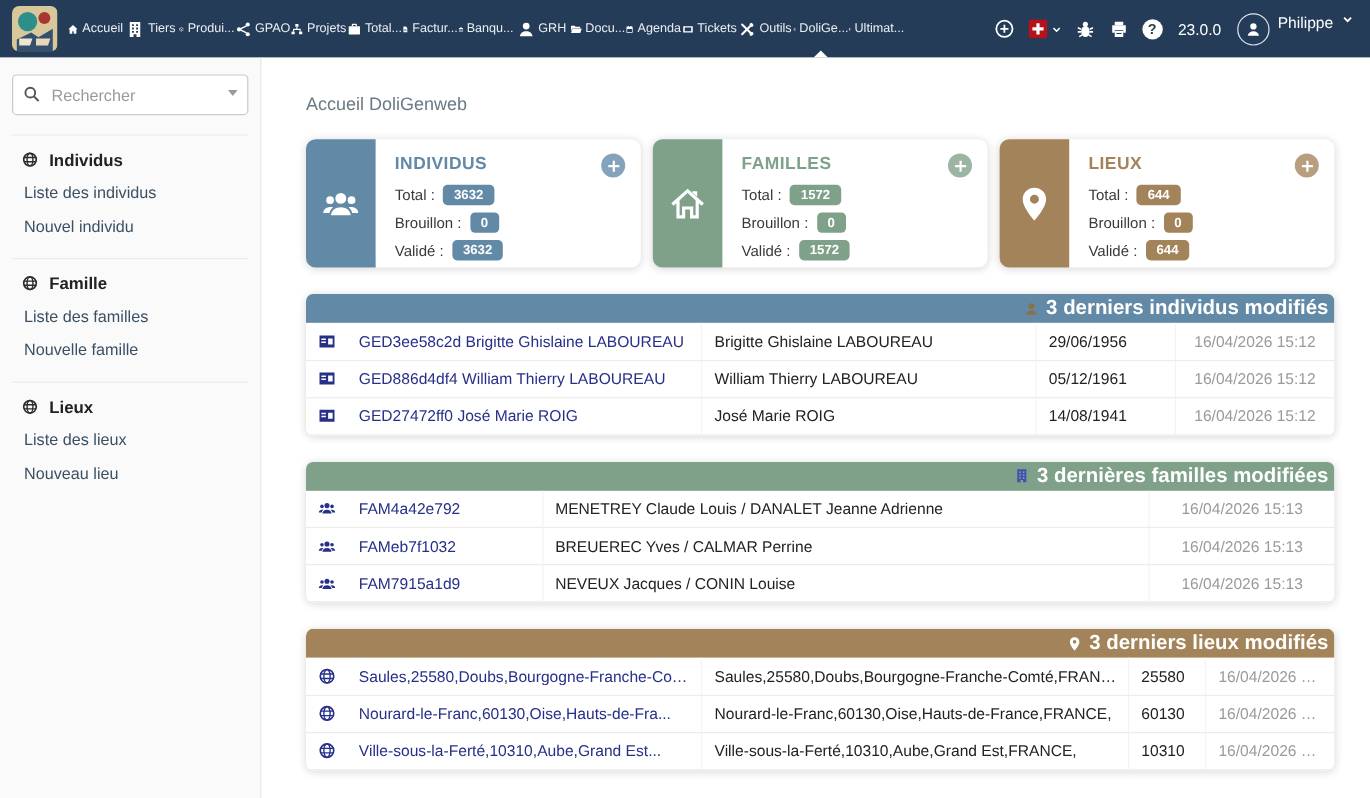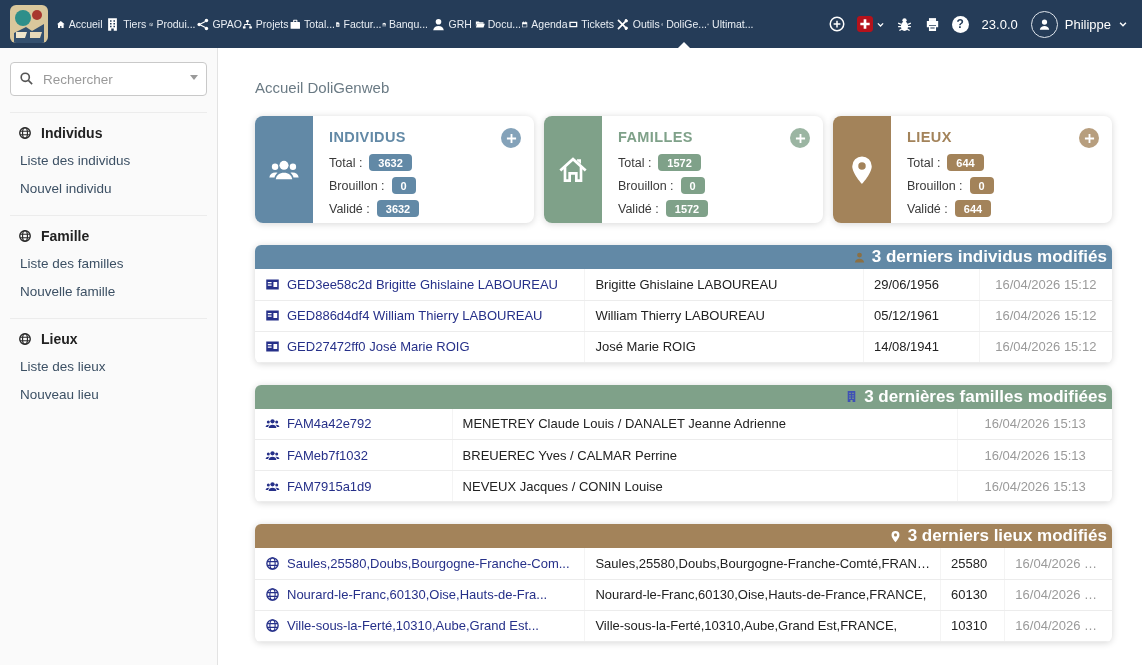--- a/index.html
+++ b/index.html
@@ -18,21 +18,21 @@
   .nav-item .ni svg{width:100%;height:100%}
   .caret-up{position:absolute;bottom:0;left:50%;margin-left:-6px;width:0;height:0;
             border-left:6px solid transparent;border-right:6px solid transparent;border-bottom:6px solid #fff}
   .nav-right{margin-left:auto;display:flex;align-items:center;gap:11px;padding-right:14px;font-size:13px}
   .nr-ico{color:#fff;cursor:pointer;display:flex;align-items:center}
   .flag-group{display:flex;align-items:center;gap:3px;cursor:pointer}
   .flag{width:16px;height:16px;border-radius:3px;overflow:hidden}
   .help-disc{width:17px;height:17px;border-radius:50%;background:#fff;color:#253c58;
              font-weight:bold;font-size:12px;display:flex;align-items:center;justify-content:center;cursor:pointer}
   .version{color:#fff;margin:0 2px}
-  .user-group{display:flex;align-items:center;gap:7px;cursor:pointer}
+  .user-group{display:flex;align-items:flex-start;gap:7px;cursor:pointer}
   .avatar{width:27px;height:27px;border-radius:50%;border:1.5px solid #dfe5ec;display:flex;
           align-items:center;justify-content:center;color:#fff}
   .avatar svg{width:15px;height:15px}
 
   
   .layout{display:flex;height:617px}
   .sidebar{width:218px;flex:none;background:#fafafa;border-right:1px solid #e3e3e3;padding:14px 10px 0}
   .search-wrap{position:relative;margin-bottom:16px}
   .search-input{width:100%;height:34px;border:1px solid #c9c9c9;border-radius:4px;background:#fff;
                 padding:0 10px 0 32px;font-size:13.5px;color:#444;font-family:"Liberation Sans",sans-serif}
@@ -66,21 +66,21 @@
   .panel{margin-top:22px;background:#fff;border-radius:6px;box-shadow:0 1px 7px rgba(0,0,0,.16);overflow:hidden}
   .panel-head{height:24px;display:flex;align-items:center;justify-content:flex-end;gap:6px;
               padding:0 5px;color:#fff;font-size:17px;font-weight:bold}
   .panel-head .hi{width:13px;height:13px;display:flex}
   .panel-head .hi svg{width:100%;height:100%}
   .ico-olive{color:#8a7045}
   .ico-indigo{color:#3f51b5}
   table.grid{width:100%;border-collapse:collapse;font-size:13px;color:#222;table-layout:fixed}
   td{height:31px;padding:0 10px;border-bottom:1px solid #ececec;white-space:nowrap;overflow:hidden;text-overflow:ellipsis}
   td + td{border-left:1px solid #f4f4f4}
-  .cell-ref{display:flex;align-items:center;gap:7px;min-width:0}
+  .cell-ref{display:flex;align-items:center;gap:19px;min-width:0}
   .row-ico{width:15px;height:15px;flex:none;color:#263089}
   .row-ico svg{width:100%;height:100%}
   .lnk{color:#263089;text-decoration:none;overflow:hidden;text-overflow:ellipsis;cursor:pointer}
   .mod{color:#9a9a9a;text-align:center}
 </style>
 </head>
 <body>
 
 <header class="navbar">
   <div class="logo">

